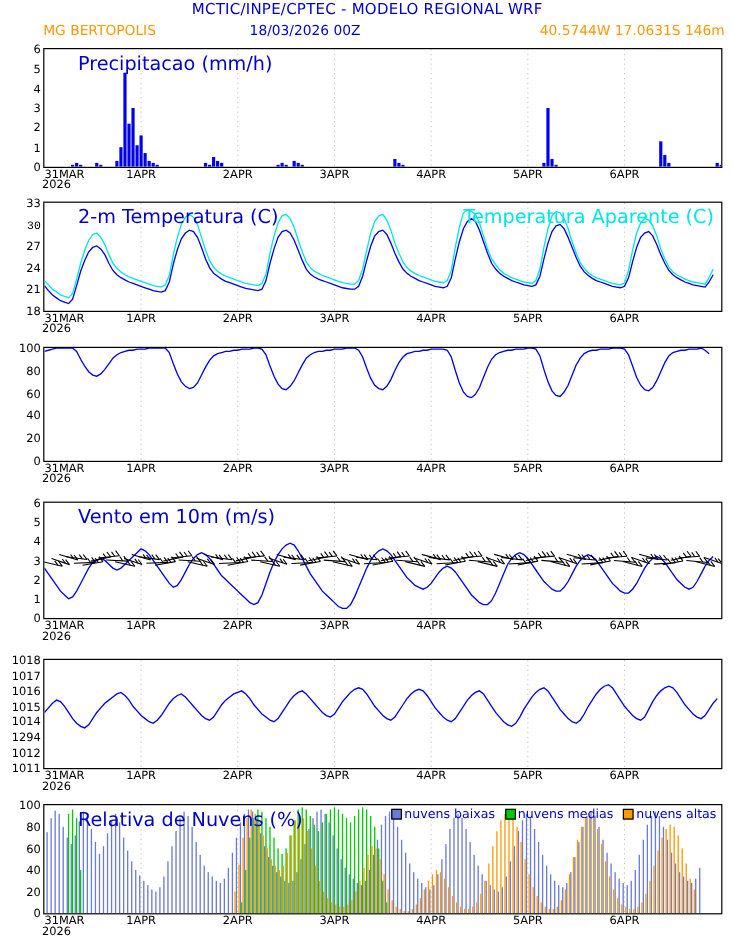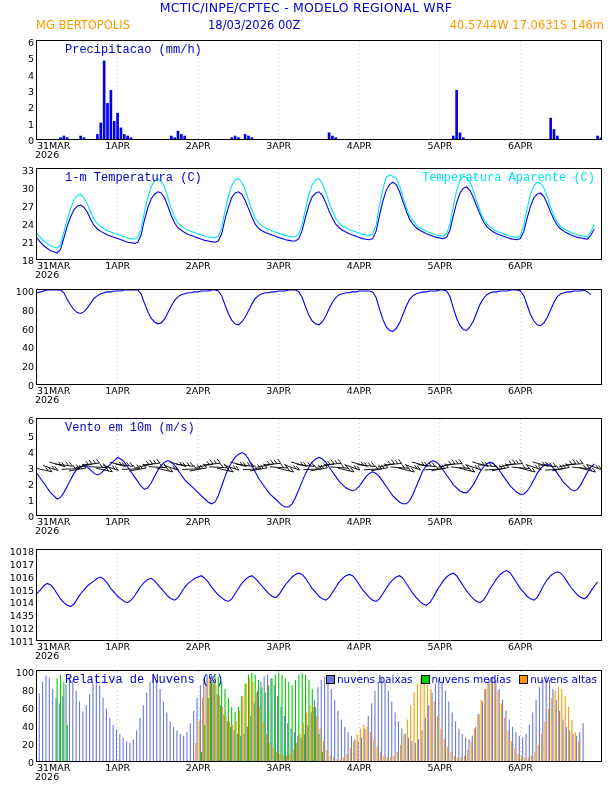--- a/index.html
+++ b/index.html
@@ -4,21 +4,21 @@
 <style>
   html,body{margin:0;padding:0;background:#ffffff;}
   body{width:612px;height:792px;font-family:"DejaVu Sans",sans-serif;overflow:hidden;}
   .page{position:relative;width:612px;height:792px;}
   .hdr{position:absolute;left:0;top:0;width:612px;text-align:center;color:#0000cc;font-size:12.5px;letter-spacing:.2px;font-family:"DejaVu Sans",sans-serif;}
   .sub{position:absolute;top:18px;width:612px;font-size:11.5px;color:#ff9900;}
   .sub .l{position:absolute;left:36px;}
   .sub .c{position:absolute;left:208px;color:#0000cc;}
   .sub .r{position:absolute;right:8px;color:#ff9900;}
   .panel{position:absolute;left:36px;border:1px solid #000;background:#fff;box-sizing:border-box;}
-  .ptitle{position:absolute;font-size:12px;color:#0000cc;z-index:6;white-space:nowrap;font-family:Liberation Mono, monospace;}
+  .ptitle{position:absolute;font-size:16px;color:#0000cc;z-index:6;white-space:nowrap;}
   .ytick{position:absolute;right:100%;margin-right:3px;font-size:9.5px;color:#000;transform:translateY(-50%);white-space:nowrap;}
   .xtick{position:absolute;top:100%;margin-top:1px;font-size:9.5px;color:#000;transform:translateX(-50%);white-space:nowrap;}
   .yearlbl{position:absolute;top:100%;margin-top:10px;font-size:9.5px;color:#000;left:-2px;}
   svg{display:block;}
   .legend{position:absolute;font-size:10.5px;white-space:nowrap;}
   .sw{display:inline-block;width:7px;height:7px;border:1px solid #000;margin-right:2px;vertical-align:-1px;}
 </style>
 </head>
 <body>
 
@@ -95,31 +95,31 @@
           <rect x="519.0300840336134" y="94.73333333333333" width="2.6541176470588237" height="3.2666666666666657" fill="#0000ee"></rect>
           <rect x="559.3157983193277" y="94.73333333333333" width="2.6541176470588237" height="3.2666666666666657" fill="#0000ee"></rect>
           <rect x="562.6729411764705" y="96.36666666666666" width="2.6541176470588237" height="1.63333333333334" fill="#0000ee"></rect>
         </svg>
       </div>
       <div class="panel" style="top: 168px; height: 92px; width: 566px;">
         <div class="ytick" style="top: 91px;">18</div>
         <div class="ytick" style="top: 73px; text-align: center;">21</div>
         <div class="ytick" style="top: 55px;">24</div>
         <div class="ytick" style="top: 37px;">27</div>
-        <div class="ytick" style="top: 19px;">30</div>
+        <div class="ytick" style="top: 19px; font-family: Liberation Mono, monospace;">30</div>
         <div class="ytick" style="top: 1px;">33</div>
         <div class="xtick" style="left: 0px; transform: none;">31MAR</div>
         <div class="xtick" style="left: 80.5714px;">1APR</div>
         <div class="xtick" style="left: 161.143px;">2APR</div>
         <div class="xtick" style="left: 241.714px;">3APR</div>
         <div class="xtick" style="left: 322.286px;">4APR</div>
         <div class="xtick" style="left: 402.857px;">5APR</div>
         <div class="xtick" style="left: 483.429px;">6APR</div>
         <div class="yearlbl">2026</div>
-        <div class="ptitle" style="left: 28px; top: 2px;">1-m Temperatura (C)</div>
+        <div class="ptitle" style="left: 28px; top: 2px;">2-m Temperatura (C)</div>
         <div class="ptitle" style="right: 6px; top: 2px; color: rgb(0, 229, 229);">Temperatura Aparente (C)</div>
         <svg width="564" height="90">
           <line x1="80.57142857142857" x2="80.57142857142857" y1="0" y2="90" stroke="#999" stroke-width="0.5" stroke-dasharray="1,3"></line>
           <line x1="161.14285714285714" x2="161.14285714285714" y1="0" y2="90" stroke="#999" stroke-width="0.5" stroke-dasharray="1,3"></line>
           <line x1="241.7142857142857" x2="241.7142857142857" y1="0" y2="90" stroke="#999" stroke-width="0.5" stroke-dasharray="1,3"></line>
           <line x1="322.2857142857143" x2="322.2857142857143" y1="0" y2="90" stroke="#999" stroke-width="0.5" stroke-dasharray="1,3"></line>
           <line x1="402.8571428571429" x2="402.8571428571429" y1="0" y2="90" stroke="#999" stroke-width="0.5" stroke-dasharray="1,3"></line>
           <line x1="483.4285714285714" x2="483.4285714285714" y1="0" y2="90" stroke="#999" stroke-width="0.5" stroke-dasharray="1,3"></line>
           <polyline points="0,69 3.3571428571428568,73.19999999999999 6.7142857142857135,76.80000000000001 10.071428571428571,79.19999999999999 13.428571428571427,81.60000000000001 16.785714285714285,82.80000000000001 20.142857142857142,84 23.5,80.39999999999999 26.857142857142854,69 30.21428571428571,57 33.57142857142857,48 36.92857142857143,40.800000000000004 40.285714285714285,37.2 43.642857142857146,36 47,38.399999999999984 50.35714285714286,43.199999999999996 53.71428571428571,50.39999999999999 57.07142857142857,56.39999999999999 60.42857142857142,60 63.785714285714285,62.39999999999999 67.14285714285714,64.19999999999999 70.5,66 73.85714285714286,67.2 77.21428571428572,68.39999999999999 80.57142857142857,69.60000000000001 83.92857142857143,70.80000000000001 87.28571428571429,72 90.64285714285715,73.19999999999999 94,73.80000000000001 97.35714285714286,74.39999999999999 100.71428571428572,73.19999999999999 104.07142857142858,66 107.42857142857142,51 110.78571428571428,39 114.14285714285714,30 117.5,25.19999999999999 120.85714285714285,22.80000000000001 124.21428571428571,24 127.57142857142857,28.800000000000004 130.92857142857144,37.2 134.28571428571428,46.800000000000004 137.64285714285714,54 141,58.800000000000004 144.35714285714283,61.199999999999996 147.71428571428572,63.60000000000001 151.07142857142856,65.39999999999999 154.42857142857144,66.60000000000001 157.78571428571428,67.80000000000001 161.14285714285714,69 164.5,70.19999999999999 167.85714285714286,71.39999999999999 171.2142857142857,72 174.57142857142858,72.60000000000001 177.92857142857142,73.19999999999999 181.2857142857143,72 184.64285714285714,64.80000000000001 188,50.39999999999999 191.35714285714286,38.399999999999984 194.71428571428572,28.800000000000004 198.07142857142856,24 201.42857142857144,22.80000000000001 204.78571428571428,25.19999999999999 208.14285714285717,31.19999999999999 211.5,39.60000000000001 214.85714285714283,48 218.21428571428572,55.199999999999996 221.57142857142856,59.39999999999999 224.92857142857144,61.800000000000004 228.28571428571428,63.60000000000001 231.64285714285714,64.80000000000001 235,66 238.35714285714286,67.2 241.7142857142857,68.39999999999999 245.07142857142858,69.60000000000001 248.42857142857142,70.80000000000001 251.7857142857143,71.39999999999999 255.14285714285714,72 258.5,72 261.8571428571429,69.60000000000001 265.2142857142857,61.199999999999996 268.57142857142856,48 271.92857142857144,36 275.2857142857143,27.60000000000001 278.64285714285717,24 282,22.80000000000001 285.35714285714283,26.39999999999999 288.71428571428567,33.60000000000001 292.0714285714286,42 295.42857142857144,49.199999999999996 298.7857142857143,55.199999999999996 302.1428571428571,58.800000000000004 305.5,61.199999999999996 308.8571428571429,63 312.2142857142857,64.80000000000001 315.57142857142856,66 318.92857142857144,67.2 322.2857142857143,68.39999999999999 325.6428571428571,69.60000000000001 329,70.19999999999999 332.3571428571429,70.80000000000001 335.7142857142857,69.60000000000001 339.07142857142856,62.39999999999999 342.4285714285714,46.800000000000004 345.78571428571433,32.39999999999999 349.14285714285717,21.60000000000001 352.5,15.600000000000009 355.85714285714283,13.199999999999989 359.21428571428567,15.600000000000009 362.5714285714286,22.80000000000001 365.92857142857144,32.39999999999999 369.2857142857143,42 372.6428571428571,50.39999999999999 376,55.199999999999996 379.3571428571429,58.800000000000004 382.7142857142857,61.199999999999996 386.07142857142856,63 389.42857142857144,64.80000000000001 392.7857142857143,66 396.1428571428571,67.2 399.5,68.39999999999999 402.8571428571429,69 406.2142857142857,69.60000000000001 409.57142857142856,68.39999999999999 412.9285714285714,61.199999999999996 416.28571428571433,46.800000000000004 419.64285714285717,33.60000000000001 423,24 426.35714285714283,19.19999999999999 429.71428571428567,18 433.0714285714286,21.60000000000001 436.42857142857144,28.800000000000004 439.7857142857143,37.2 443.1428571428571,45.60000000000001 446.5,52.800000000000004 449.8571428571429,57.60000000000001 453.2142857142857,60.60000000000001 456.57142857142856,63 459.92857142857144,64.80000000000001 463.2857142857143,66 466.6428571428571,67.2 470,68.39999999999999 473.3571428571429,69.60000000000001 476.7142857142857,70.19999999999999 480.07142857142856,70.80000000000001 483.4285714285714,69.60000000000001 486.78571428571433,62.39999999999999 490.14285714285717,49.199999999999996 493.5,37.2 496.85714285714283,28.800000000000004 500.21428571428567,25.19999999999999 503.5714285714286,24 506.92857142857144,27.60000000000001 510.2857142857143,34.800000000000004 513.6428571428571,43.199999999999996 517,50.39999999999999 520.3571428571429,56.39999999999999 523.7142857142858,60 527.0714285714286,62.39999999999999 530.4285714285714,64.19999999999999 533.7857142857142,66 537.1428571428571,67.2 540.5,68.39999999999999 543.8571428571429,69 547.2142857142857,69.60000000000001 550.5714285714286,70.19999999999999 553.9285714285714,66 557.2857142857143,60" fill="none" stroke="#0000ee" stroke-width="1.1"></polyline>
           <polyline points="0,64.80000000000001 3.3571428571428568,68.39999999999999 6.7142857142857135,72 10.071428571428571,74.39999999999999 13.428571428571427,76.80000000000001 16.785714285714285,78 20.142857142857142,79.19999999999999 23.5,75.60000000000001 26.857142857142854,63.60000000000001 30.21428571428571,50.39999999999999 33.57142857142857,39.60000000000001 36.92857142857143,31.19999999999999 40.285714285714285,26.39999999999999 43.642857142857146,25.19999999999999 47,28.800000000000004 50.35714285714286,34.800000000000004 53.71428571428571,43.199999999999996 57.07142857142857,50.39999999999999 60.42857142857142,54.60000000000001 63.785714285714285,57.60000000000001 67.14285714285714,60 70.5,61.800000000000004 73.85714285714286,63 77.21428571428572,64.19999999999999 80.57142857142857,65.39999999999999 83.92857142857143,66.60000000000001 87.28571428571429,67.80000000000001 90.64285714285715,69 94,69.60000000000001 97.35714285714286,70.19999999999999 100.71428571428572,68.39999999999999 104.07142857142858,60.60000000000001 107.42857142857142,43.199999999999996 110.78571428571428,28.800000000000004 114.14285714285714,18 117.5,12 120.85714285714285,9.600000000000009 124.21428571428571,12 127.57142857142857,18 130.92857142857144,28.800000000000004 134.28571428571428,39.60000000000001 137.64285714285714,48 141,54 144.35714285714283,57 147.71428571428572,59.39999999999999 151.07142857142856,61.199999999999996 154.42857142857144,62.39999999999999 157.78571428571428,63.60000000000001 161.14285714285714,64.80000000000001 164.5,66 167.85714285714286,67.2 171.2142857142857,67.80000000000001 174.57142857142858,68.39999999999999 177.92857142857142,69 181.2857142857143,67.2 184.64285714285714,59.39999999999999 188,42 191.35714285714286,27.60000000000001 194.71428571428572,16.80000000000001 198.07142857142856,10.799999999999997 201.42857142857144,9.600000000000009 204.78571428571428,13.199999999999989 208.14285714285717,20.39999999999999 211.5,31.19999999999999 214.85714285714283,40.800000000000004 218.21428571428572,49.199999999999996 221.57142857142856,54 224.92857142857144,57 228.28571428571428,58.800000000000004 231.64285714285714,60.60000000000001 235,61.800000000000004 238.35714285714286,63 241.7142857142857,64.19999999999999 245.07142857142858,65.39999999999999 248.42857142857142,66.60000000000001 251.7857142857143,67.2 255.14285714285714,67.80000000000001 258.5,67.80000000000001 261.8571428571429,64.80000000000001 265.2142857142857,55.199999999999996 268.57142857142856,39.60000000000001 271.92857142857144,25.19999999999999 275.2857142857143,15.600000000000009 278.64285714285717,10.799999999999997 282,9.600000000000009 285.35714285714283,14.399999999999991 288.71428571428567,22.80000000000001 292.0714285714286,33.60000000000001 295.42857142857144,42 298.7857142857143,49.199999999999996 302.1428571428571,54 305.5,57 308.8571428571429,58.800000000000004 312.2142857142857,60.60000000000001 315.57142857142856,61.800000000000004 318.92857142857144,63 322.2857142857143,64.19999999999999 325.6428571428571,65.39999999999999 329,66 332.3571428571429,66.60000000000001 335.7142857142857,64.80000000000001 339.07142857142856,56.39999999999999 342.4285714285714,37.2 345.78571428571433,20.39999999999999 349.14285714285717,8.399999999999991 352.5,6 355.85714285714283,7.200000000000003 359.21428571428567,9.600000000000009 362.5714285714286,16.80000000000001 365.92857142857144,27.60000000000001 369.2857142857143,38.399999999999984 372.6428571428571,46.800000000000004 376,51.60000000000001 379.3571428571429,55.800000000000004 382.7142857142857,58.800000000000004 386.07142857142856,60.60000000000001 389.42857142857144,62.39999999999999 392.7857142857143,63.60000000000001 396.1428571428571,64.80000000000001 399.5,66 402.8571428571429,66.60000000000001 406.2142857142857,67.2 409.57142857142856,64.80000000000001 412.9285714285714,55.199999999999996 416.28571428571433,37.2 419.64285714285717,21.60000000000001 423,10.799999999999997 426.35714285714283,7.200000000000003 429.71428571428567,8.399999999999991 433.0714285714286,13.199999999999989 436.42857142857144,21.60000000000001 439.7857142857143,32.39999999999999 443.1428571428571,42 446.5,49.800000000000004 449.8571428571429,54.60000000000001 453.2142857142857,58.199999999999996 456.57142857142856,60.60000000000001 459.92857142857144,62.39999999999999 463.2857142857143,63.60000000000001 466.6428571428571,64.80000000000001 470,66 473.3571428571429,67.2 476.7142857142857,67.80000000000001 480.07142857142856,68.39999999999999 483.4285714285714,66.60000000000001 486.78571428571433,56.39999999999999 490.14285714285717,39.60000000000001 493.5,25.19999999999999 496.85714285714283,16.80000000000001 500.21428571428567,13.199999999999989 503.5714285714286,14.399999999999991 506.92857142857144,19.19999999999999 510.2857142857143,27.60000000000001 513.6428571428571,38.399999999999984 517,46.800000000000004 520.3571428571429,53.39999999999999 523.7142857142858,57.60000000000001 527.0714285714286,60 530.4285714285714,61.800000000000004 533.7857142857142,63.60000000000001 537.1428571428571,64.80000000000001 540.5,66 543.8571428571429,66.60000000000001 547.2142857142857,67.2 550.5714285714286,67.80000000000001 553.9285714285714,62.39999999999999 557.2857142857143,55.199999999999996" fill="none" stroke="#00e5e5" stroke-width="1.1"></polyline>
@@ -588,21 +588,21 @@
           <g>
             <line x1="549.8572124906497" y1="45.57621568875432" x2="564.714216080779" y2="50.657294420748215" stroke="#000" stroke-width="0.9"></line>
             <line x1="564.714216080779" y1="50.657294420748215" x2="561.514216080779" y2="46.45729442074821" stroke="#000" stroke-width="0.9"></line>
             <line x1="561.3713902729999" y1="49.514051706049585" x2="558.7713902729998" y2="45.914051706049584" stroke="#000" stroke-width="0.9"></line>
           </g>
         </svg>
       </div>
       <div class="panel" style="top: 549px; height: 92px; width: 566px;">
         <div class="ytick" style="top: 91px;">1011</div>
         <div class="ytick" style="top: 78.1429px;">1012</div>
-        <div class="ytick" style="top: 65.2857px;">1435</div>
+        <div class="ytick" style="top: 65.2857px;">1294</div>
         <div class="ytick" style="top: 52.4286px;">1014</div>
         <div class="ytick" style="top: 39.5714px;">1015</div>
         <div class="ytick" style="top: 26.7143px;">1016</div>
         <div class="ytick" style="top: 13.8571px;">1017</div>
         <div class="ytick" style="top: 1px;">1018</div>
         <div class="xtick" style="left: 0px; transform: none;">31MAR</div>
         <div class="xtick" style="left: 80.5714px;">1APR</div>
         <div class="xtick" style="left: 161.143px;">2APR</div>
         <div class="xtick" style="left: 241.714px;">3APR</div>
         <div class="xtick" style="left: 322.286px;">4APR</div>

